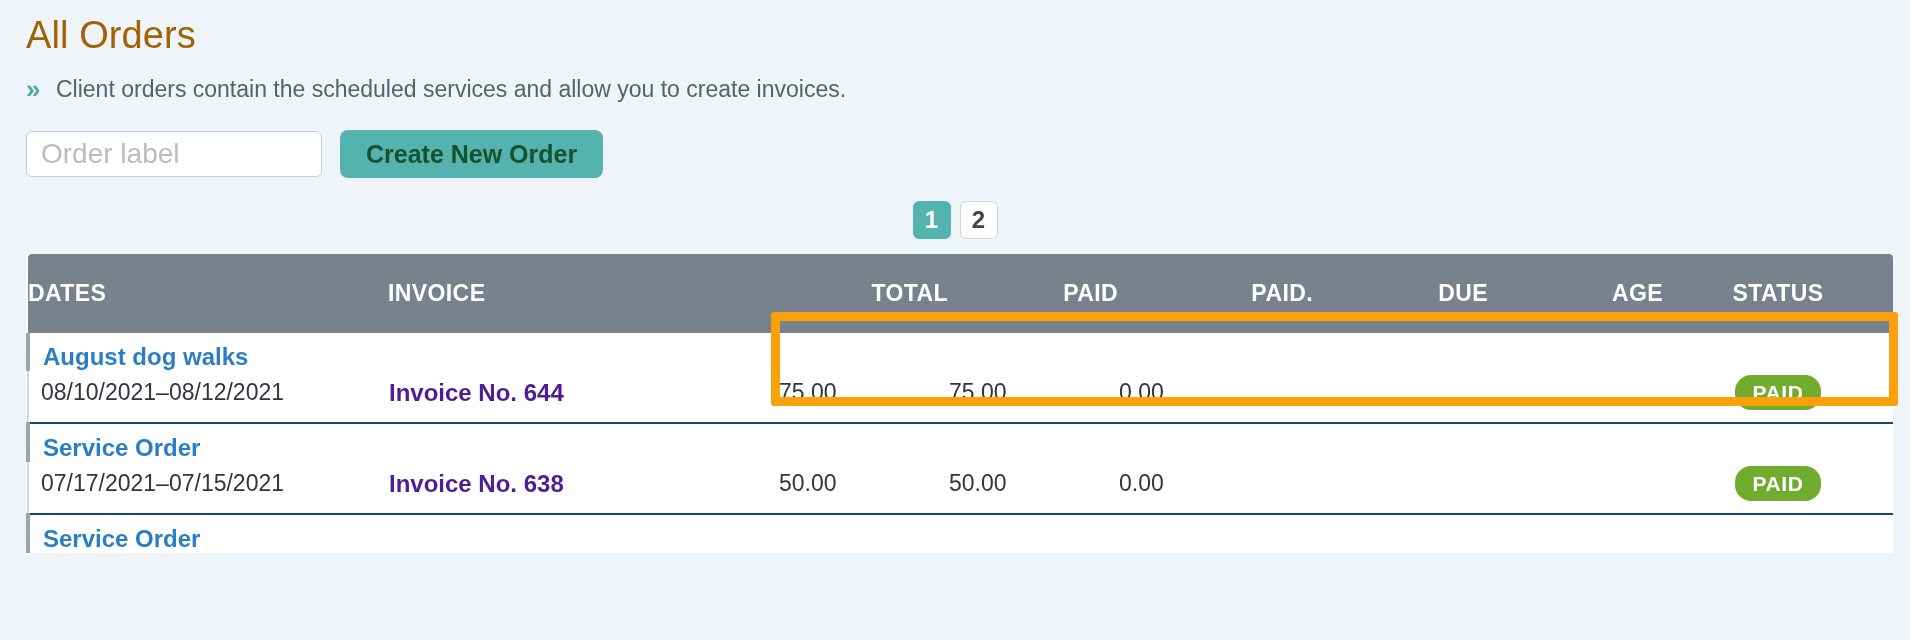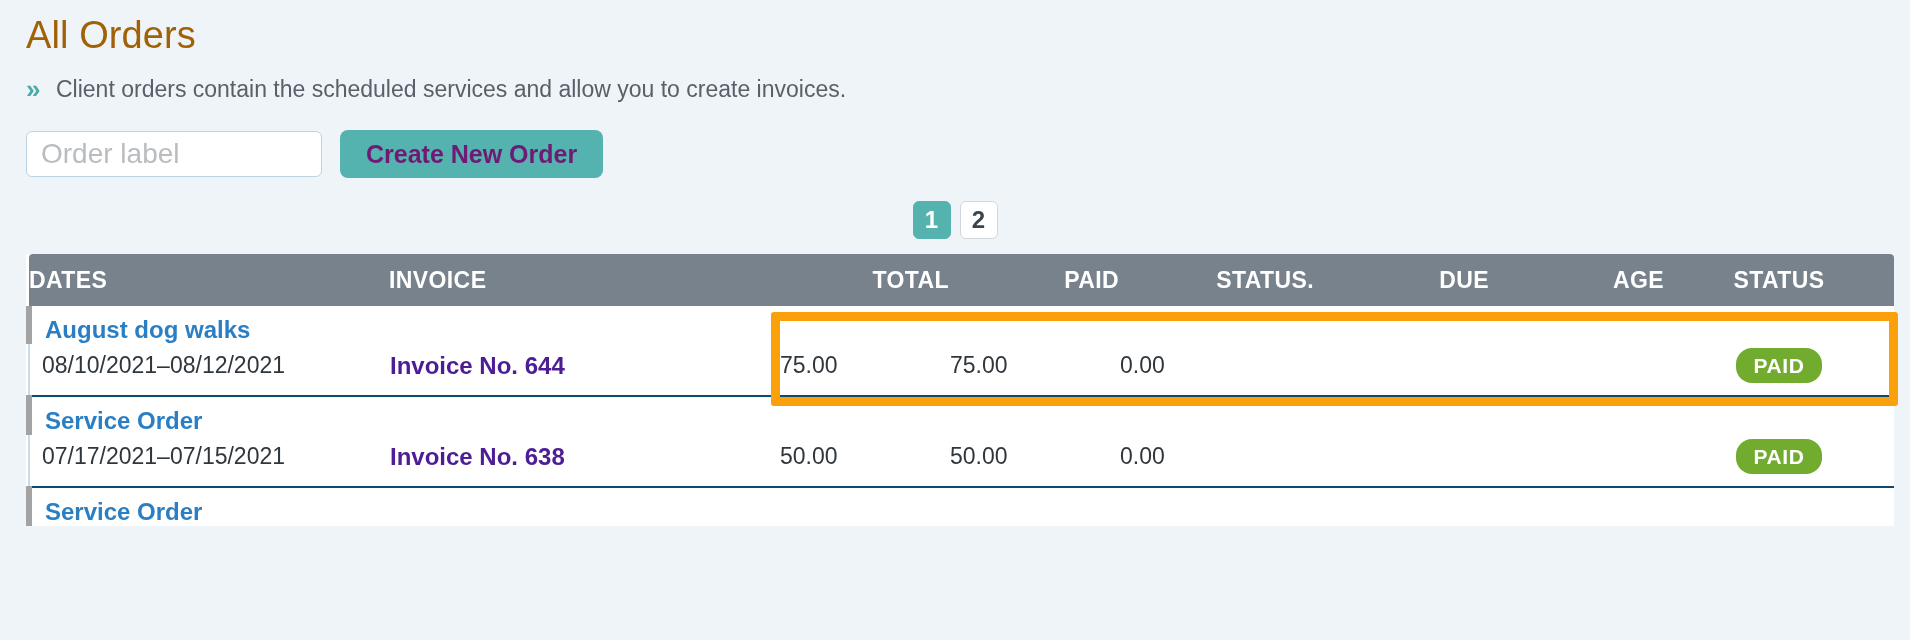--- a/index.html
+++ b/index.html
@@ -82,21 +82,21 @@
     color: #b9bdc0;
   }
   .create-order-button {
     margin-left: 18px;
     height: 48px;
     box-sizing: border-box;
     padding: 0 26px;
     border: none;
     border-radius: 8px;
     background: #54b3ae;
-    color: #701a75;
+    color: #14532d;
     font-size: 25px;
     font-weight: 700;
     font-family: "Liberation Sans", sans-serif;
     cursor: pointer;
     line-height: 48px;
   }
 
   
   .pagination {
     display: flex;
@@ -140,21 +140,21 @@
     border-collapse: collapse;
     table-layout: fixed;
     background: #ffffff;
   }
   table.orders-table thead th {
     background: #77828d;
     color: #ffffff;
     font-size: 23px;
     font-weight: 700;
     letter-spacing: 0.4px;
-    padding: 12px 0;
+    padding: 26px 0;
     height: 52px;
     box-sizing: border-box;
     vertical-align: middle;
   }
   thead th.th-dates { text-align: left; padding-left: 14px; width: 360px;}
   thead th.th-invoice { text-align: left; width: 390px;}
   thead th.th-num { text-align: right; }
   thead th.th-total { width: 170px; padding-right: 18px;}
   thead th.th-paid { width: 170px; padding-right: 18px;}
   thead th.th-outst { width: 195px; padding-right: 25px;}
@@ -165,21 +165,21 @@
   thead tr th:last-child { border-top-right-radius: 4px; }
 
   td {
     background: #ffffff;
     vertical-align: middle;
   }
 
   tr.title-row td {
     padding-top: 10px;
     padding-bottom: 0;
-    border-left: 6px solid #a3a3a3;
+    border-left: 4px solid #a3a3a3;
   }
   tr.title-row td.pad-cell { border-left: none; }
   .order-title {
     font-size: 24px;
     font-weight: 700;
     color: #2a7fc4;
     padding-left: 12px;
     cursor: pointer;
     display: inline-block;
   }
@@ -252,21 +252,21 @@
   </div>
 
   <div class="orders-table-wrap">
     <table class="orders-table">
       <thead>
         <tr>
           <th class="th-dates">DATES</th>
           <th class="th-invoice">INVOICE</th>
           <th class="th-num th-total">TOTAL</th>
           <th class="th-num th-paid">PAID</th>
-          <th class="th-num th-outst">STATUS.</th>
+          <th class="th-num th-outst">PAID.</th>
           <th class="th-num th-due">DUE</th>
           <th class="th-num th-age">AGE</th>
           <th class="th-status">STATUS</th>
         </tr>
       </thead>
       <tbody>
 
         <tr class="title-row">
           <td colspan="2">
             <span class="order-title">August dog walks</span>

